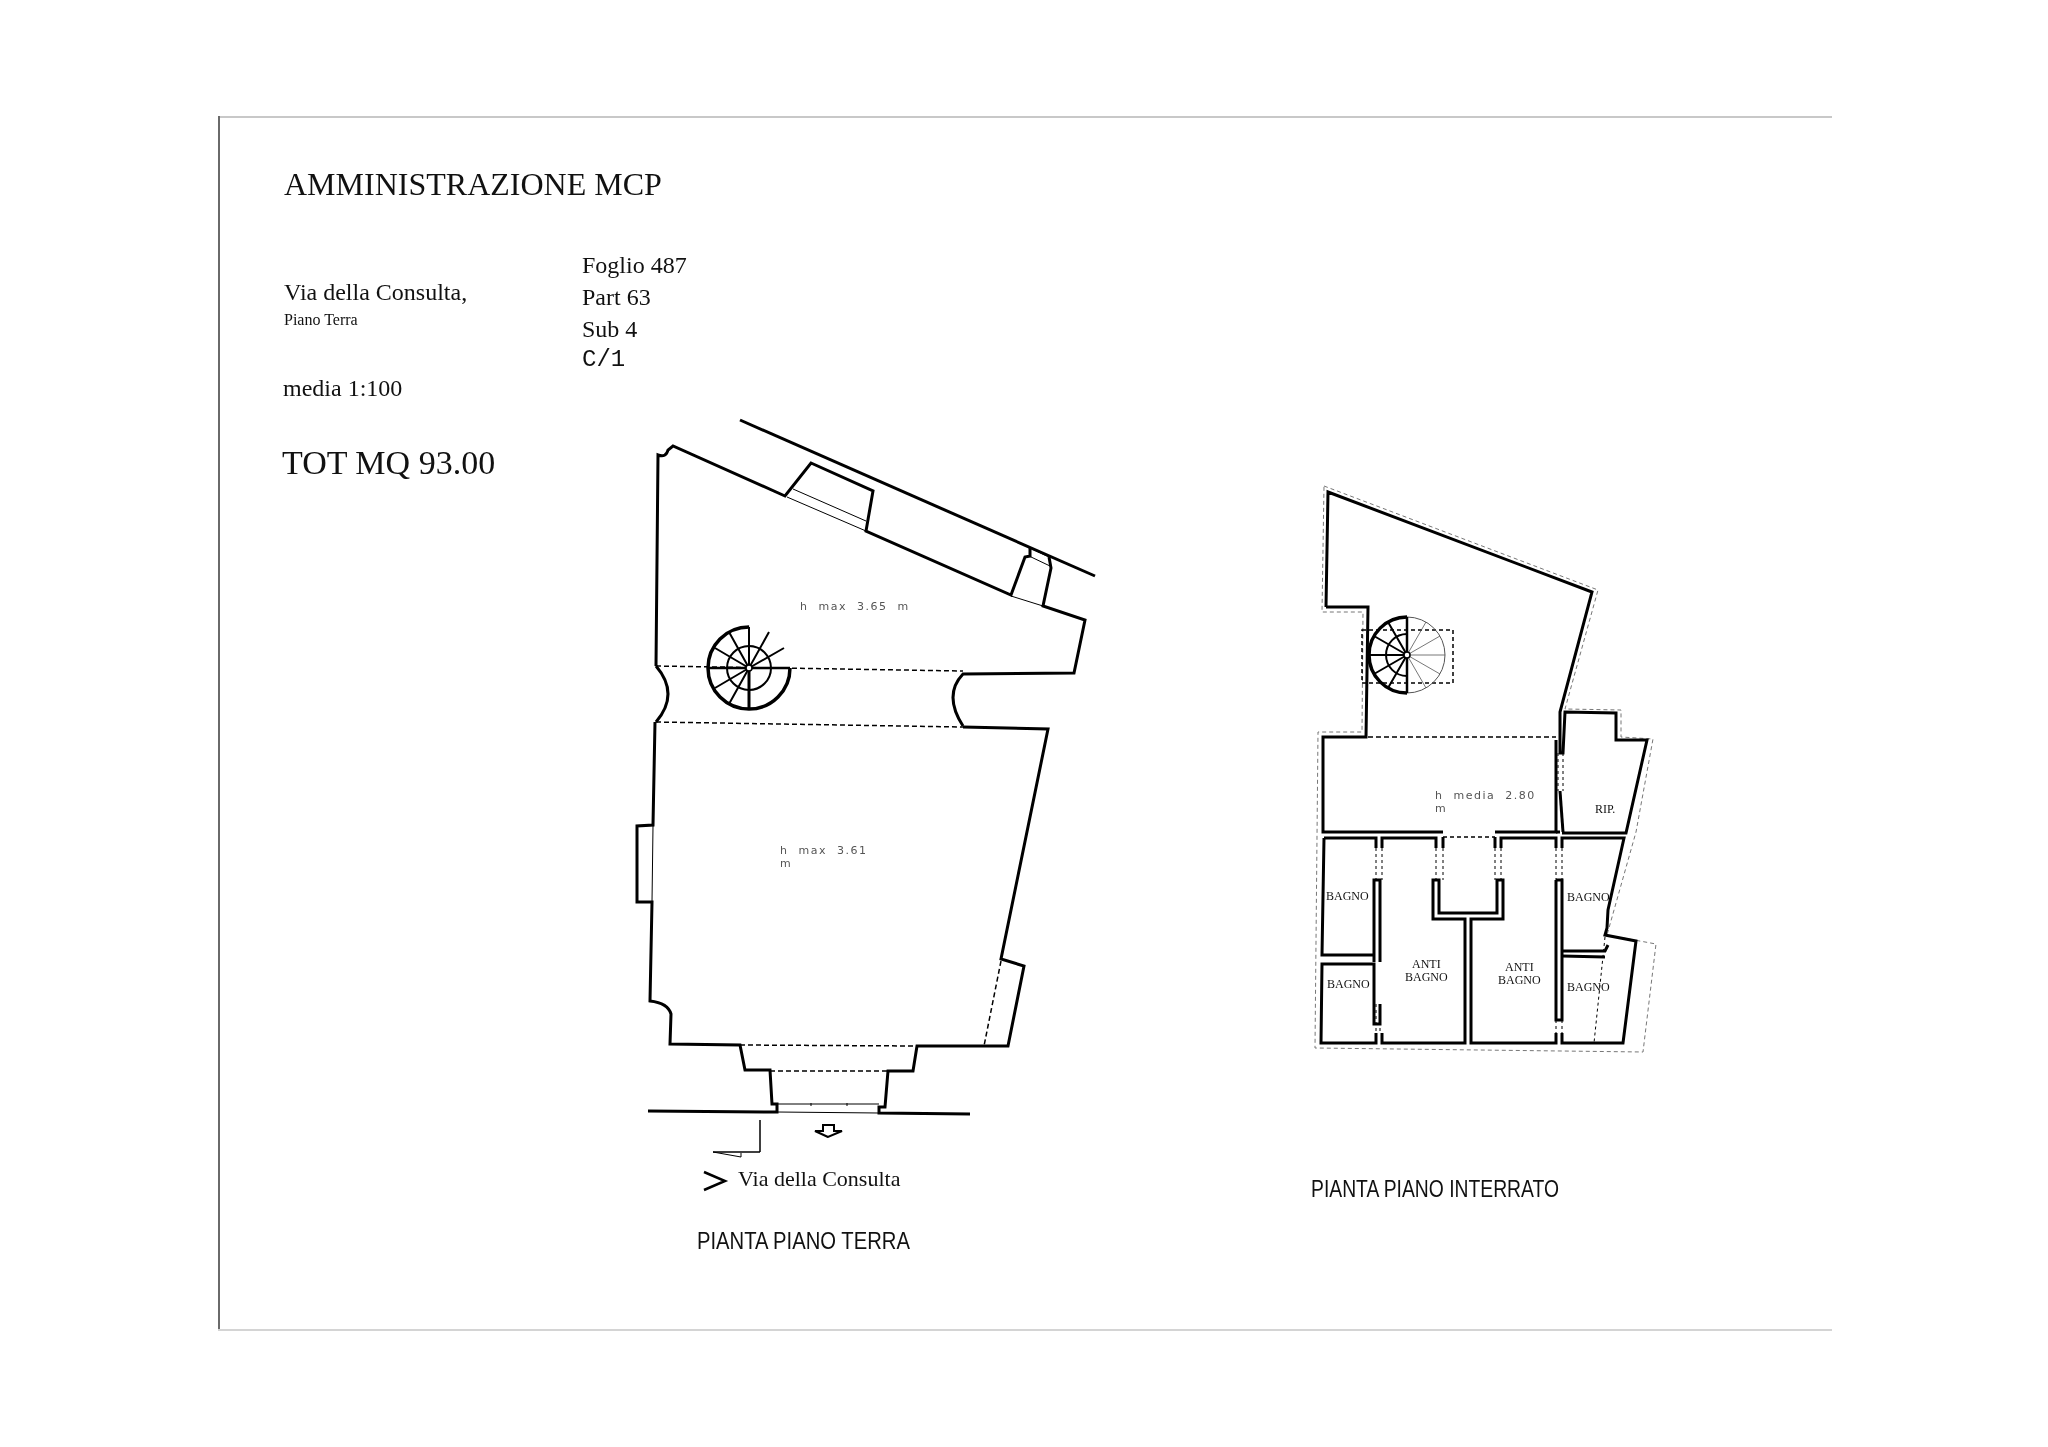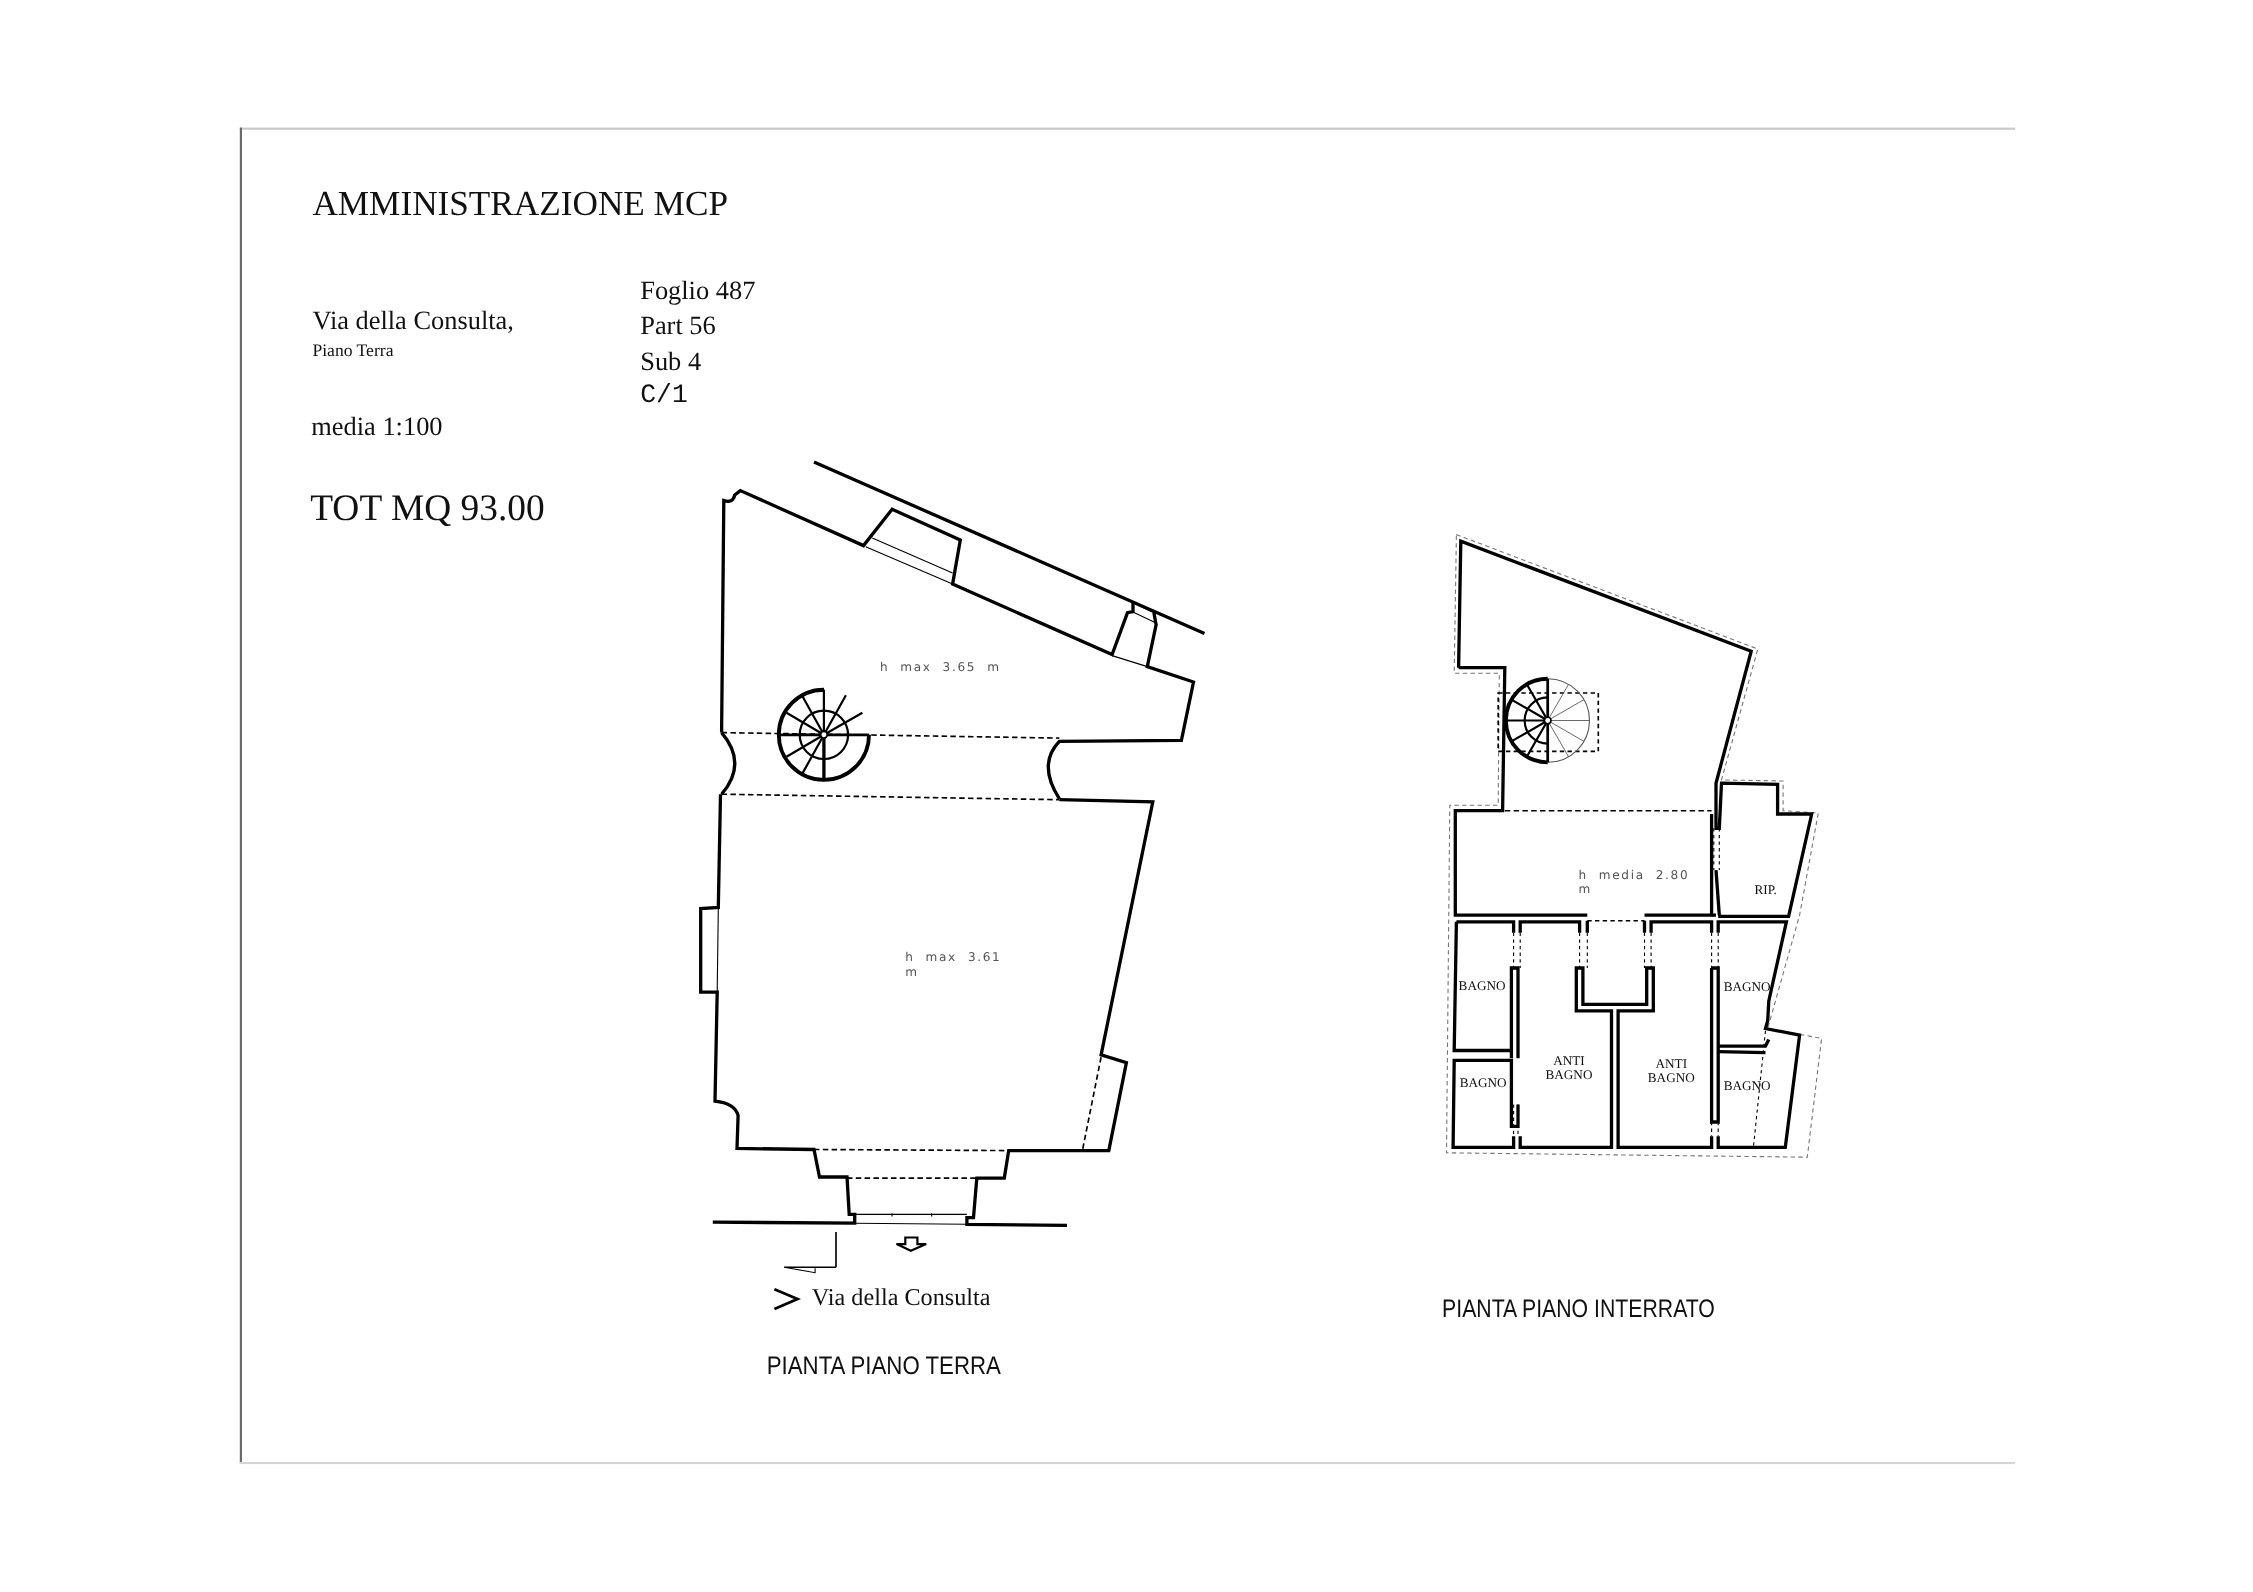--- a/index.html
+++ b/index.html
@@ -30,21 +30,21 @@
 <div class="frame-left"></div>
 <div class="frame-bottom"></div>
 
 <div class="serif title">AMMINISTRAZIONE MCP</div>
 <div class="serif addr1">Via della Consulta,</div>
 <div class="serif addr2">Piano Terra</div>
 <div class="serif scale">media 1:100</div>
 <div class="serif tot">TOT MQ 93.00</div>
 
 <div class="serif cat cat0">Foglio 487</div>
-<div class="serif cat cat1">Part 56</div>
+<div class="serif cat cat1">Part 63</div>
 <div class="serif cat cat2">Sub 4</div>
 <div class="serif cat cat3">C/1</div>
 
 <svg class="plans" width="2048" height="1447" viewBox="0 0 2048 1447" xmlns="http://www.w3.org/2000/svg">
   <g fill="none" stroke="#000" stroke-linejoin="miter">
 
     <g>
 
       <line x1="740" y1="420" x2="1095" y2="576" stroke-width="3"></line>
 
@@ -156,21 +156,21 @@
         <path d="M 1407 655 L 1369 655 M 1407 655 L 1374 636 M 1407 655 L 1388 622 M 1407 655 L 1374 674 M 1407 655 L 1388 688" stroke-width="2"></path>
         <path d="M 1407 655 L 1445 655 M 1407 655 L 1440 636 M 1407 655 L 1426 622 M 1407 655 L 1440 674 M 1407 655 L 1426 688" stroke-width="0.8" stroke="#555"></path>
         <path d="M 1407 634 A 21 21 0 0 0 1407 676" stroke-width="2"></path>
         <circle cx="1407" cy="655" r="3" stroke-width="1.5" fill="#fff"></circle>
       </g>
     </g>
   </g>
 </svg>
 
 <div class="hlabel" style="left:800px; top:600px;">h  max  3.65  m</div>
-<div class="hlabel" style="left:780px; top:864px;margin-left:43px;">h  max  3.61
+<div class="hlabel" style="left:780px; top:844px;">h  max  3.61
 m</div>
 <div class="hlabel" style="left:1435px; top:789px;">h  media  2.80
 m</div>
 
 <div class="room" style="left:1595px; top:803px;">RIP.</div>
 <div class="room" style="left:1326px; top:890px;">BAGNO</div>
 <div class="room" style="left:1327px; top:978px;">BAGNO</div>
 <div class="room" style="left:1405px; top:958px;">
   <div>ANTI</div>
   <div>BAGNO</div>

